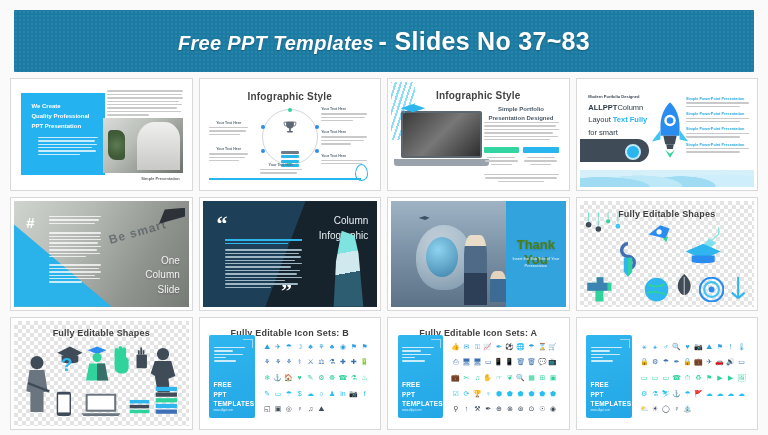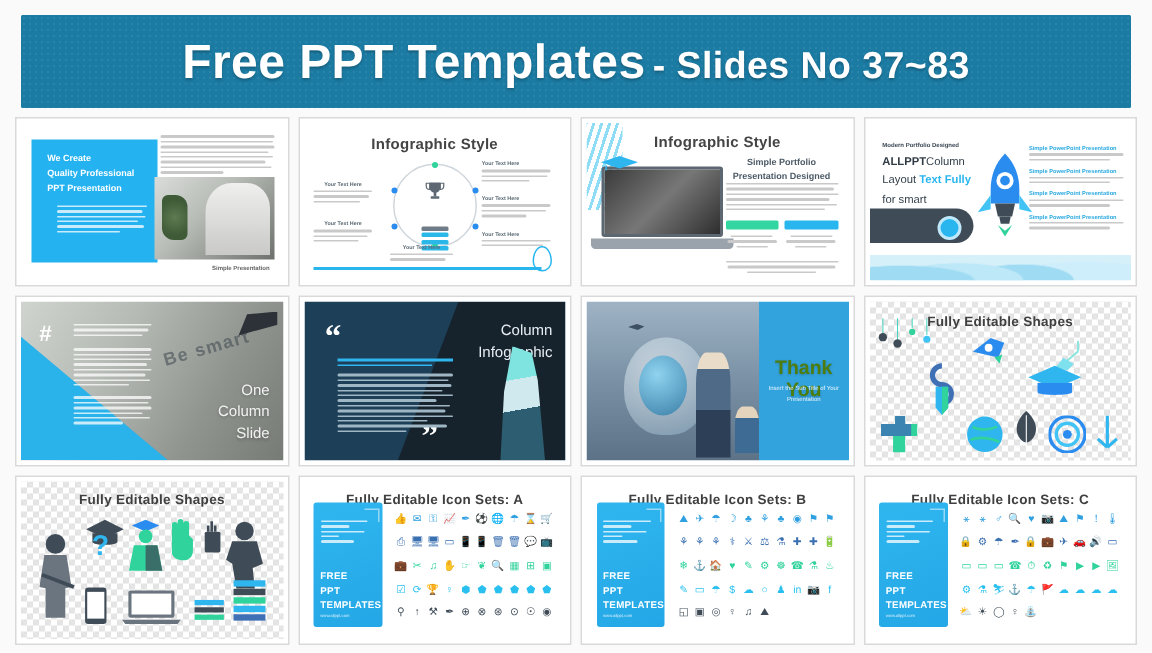--- a/index.html
+++ b/index.html
@@ -20,21 +20,21 @@
       radial-gradient(rgba(255,255,255,.07) 1px, transparent 1px);
     background-size:4px 4px;
     display:flex; align-items:center; justify-content:center;
     border-radius:1px;
   }
   .banner-title{
     color:#fff; font-weight:bold; letter-spacing:.3px;
     text-shadow:0 1px 2px rgba(0,0,0,.25);
     white-space:nowrap;
   }
-  .banner-title .big{ font-size:32px; }
+  .banner-title .big{ font-size:20px;font-style:italic; }
   .banner-title .small{ font-size:25px; }
 
   
   .grid{ display:grid; grid-template-columns:repeat(4,1fr); grid-template-rows:repeat(3,1fr);
          gap:6px; height:352px; padding:0 2px; }
   .slide{
     position:relative; background:#fff; border:1px solid #d9d9d9;
     overflow:hidden;
   }
   .canvas{ position:absolute; inset:3px; overflow:hidden; background:#fff; }
@@ -588,20 +588,90 @@
             <rect x="1" y="9" width="28" height="5" fill="#3f4c58"></rect>
           <rect x="1" y="16" width="28" height="5" fill="#2fd39b"></rect>
         </svg>
         <svg viewBox="0 0 32 42" style="position:absolute;right:6%;bottom:5%;width:13%;height:38%">
           <rect x="1" y="1" width="30" height="6" fill="#2fb6ef"></rect>
             <rect x="1" y="9" width="30" height="6" fill="#3f4c58"></rect>
           <rect x="1" y="17" width="30" height="6" fill="#2fd39b"></rect>
             <rect x="1" y="25" width="30" height="6" fill="#2fb6ef"></rect>
           <rect x="1" y="33" width="30" height="6" fill="#3f6fb5"></rect>
         </svg>
+      </div>
+    </div>
+
+    <div class="slide">
+      <div class="canvas">
+        <div class="stitle shp-title">Fully Editable Icon Sets: B</div>
+        <div class="icon-card">
+          <div class="corner"></div>
+          <div class="cl lnblock">
+            <div class="ln w" style="width:100%"></div>
+              <div class="ln w" style="width:60%"></div>
+            <div class="ln w" style="width:92%"></div>
+              <div class="ln w" style="width:40%"></div>
+            <div class="ln w" style="width:72%"></div>
+          </div>
+          <div class="brand">
+            <div>FREE</div>
+            <div>PPT</div>
+            <div>TEMPLATES</div>
+          </div>
+          <div class="url">www.allppt.com</div>
+        </div>
+        <div class="icon-grid">
+            <span class="ico c1">⛰</span>
+            <span class="ico c1">✈</span>
+            <span class="ico c1">☂</span>
+            <span class="ico c1">☽</span>
+            <span class="ico c1">♣</span>
+            <span class="ico c1">⚘</span>
+            <span class="ico c1">♣</span>
+            <span class="ico c1">◉</span>
+            <span class="ico c1">⚑</span>
+            <span class="ico c1">⚑</span>
+            <span class="ico c2">⚘</span>
+            <span class="ico c2">⚘</span>
+            <span class="ico c2">⚘</span>
+            <span class="ico c2">⚕</span>
+            <span class="ico c2">⚔</span>
+            <span class="ico c2">⚖</span>
+            <span class="ico c2">⚗</span>
+            <span class="ico c2">✚</span>
+            <span class="ico c2">✚</span>
+            <span class="ico c2">🔋</span>
+            <span class="ico c3">❄</span>
+            <span class="ico c3">⚓</span>
+            <span class="ico c3">🏠</span>
+            <span class="ico c3">♥</span>
+            <span class="ico c3">✎</span>
+            <span class="ico c3">⚙</span>
+            <span class="ico c3">☸</span>
+            <span class="ico c3">☎</span>
+            <span class="ico c3">⚗</span>
+            <span class="ico c3">♨</span>
+            <span class="ico c4">✎</span>
+            <span class="ico c4">▭</span>
+            <span class="ico c4">☂</span>
+            <span class="ico c4">$</span>
+            <span class="ico c4">☁</span>
+            <span class="ico c4">○</span>
+            <span class="ico c4">♟</span>
+            <span class="ico c4">in</span>
+            <span class="ico c4">📷</span>
+            <span class="ico c4">f</span>
+            <span class="ico c5">◱</span>
+            <span class="ico c5">▣</span>
+            <span class="ico c5">◎</span>
+            <span class="ico c5">♀</span>
+            <span class="ico c5">♫</span>
+            <span class="ico c5">⛰</span>
+          </div>
       </div>
     </div>
 
     <div class="slide">
       <div class="canvas">
         <div class="stitle shp-title">Fully Editable Icon Sets: A</div>
         <div class="icon-card">
           <div class="corner"></div>
           <div class="cl lnblock">
             <div class="ln w" style="width:100%"></div>
@@ -667,91 +737,20 @@
             <span class="ico c5">⊛</span>
             <span class="ico c5">⊙</span>
             <span class="ico c5">☉</span>
             <span class="ico c5">◉</span>
           </div>
       </div>
     </div>
 
     <div class="slide">
       <div class="canvas">
-        <div class="stitle shp-title">Fully Editable Icon Sets: B</div>
-        <div class="icon-card">
-          <div class="corner"></div>
-          <div class="cl lnblock">
-            <div class="ln w" style="width:100%"></div>
-              <div class="ln w" style="width:60%"></div>
-            <div class="ln w" style="width:92%"></div>
-              <div class="ln w" style="width:40%"></div>
-            <div class="ln w" style="width:72%"></div>
-          </div>
-          <div class="brand">
-            <div>FREE</div>
-            <div>PPT</div>
-            <div>TEMPLATES</div>
-          </div>
-          <div class="url">www.allppt.com</div>
-        </div>
-        <div class="icon-grid">
-            <span class="ico c1">⛰</span>
-            <span class="ico c1">✈</span>
-            <span class="ico c1">☂</span>
-            <span class="ico c1">☽</span>
-            <span class="ico c1">♣</span>
-            <span class="ico c1">⚘</span>
-            <span class="ico c1">♣</span>
-            <span class="ico c1">◉</span>
-            <span class="ico c1">⚑</span>
-            <span class="ico c1">⚑</span>
-            <span class="ico c2">⚘</span>
-            <span class="ico c2">⚘</span>
-            <span class="ico c2">⚘</span>
-            <span class="ico c2">⚕</span>
-            <span class="ico c2">⚔</span>
-            <span class="ico c2">⚖</span>
-            <span class="ico c2">⚗</span>
-            <span class="ico c2">✚</span>
-            <span class="ico c2">✚</span>
-            <span class="ico c2">🔋</span>
-            <span class="ico c3">❄</span>
-            <span class="ico c3">⚓</span>
-            <span class="ico c3">🏠</span>
-            <span class="ico c3">♥</span>
-            <span class="ico c3">✎</span>
-            <span class="ico c3">⚙</span>
-            <span class="ico c3">☸</span>
-            <span class="ico c3">☎</span>
-            <span class="ico c3">⚗</span>
-            <span class="ico c3">♨</span>
-            <span class="ico c4">✎</span>
-            <span class="ico c4">▭</span>
-            <span class="ico c4">☂</span>
-            <span class="ico c4">$</span>
-            <span class="ico c4">☁</span>
-            <span class="ico c4">○</span>
-            <span class="ico c4">♟</span>
-            <span class="ico c4">in</span>
-            <span class="ico c4">📷</span>
-            <span class="ico c4">f</span>
-            <span class="ico c5">◱</span>
-            <span class="ico c5">▣</span>
-            <span class="ico c5">◎</span>
-            <span class="ico c5">♀</span>
-            <span class="ico c5">♫</span>
-            <span class="ico c5">⛰</span>
-          </div>
-      </div>
-    </div>
-
-    <div class="slide">
-      <div class="canvas">
-        <div class="stitle shp-title">Fully Editable Icon Sets: C</div>
         <div class="icon-card">
           <div class="corner"></div>
           <div class="cl lnblock">
             <div class="ln w" style="width:100%"></div>
               <div class="ln w" style="width:60%"></div>
             <div class="ln w" style="width:92%"></div>
               <div class="ln w" style="width:40%"></div>
             <div class="ln w" style="width:72%"></div>
           </div>
           <div class="brand">

